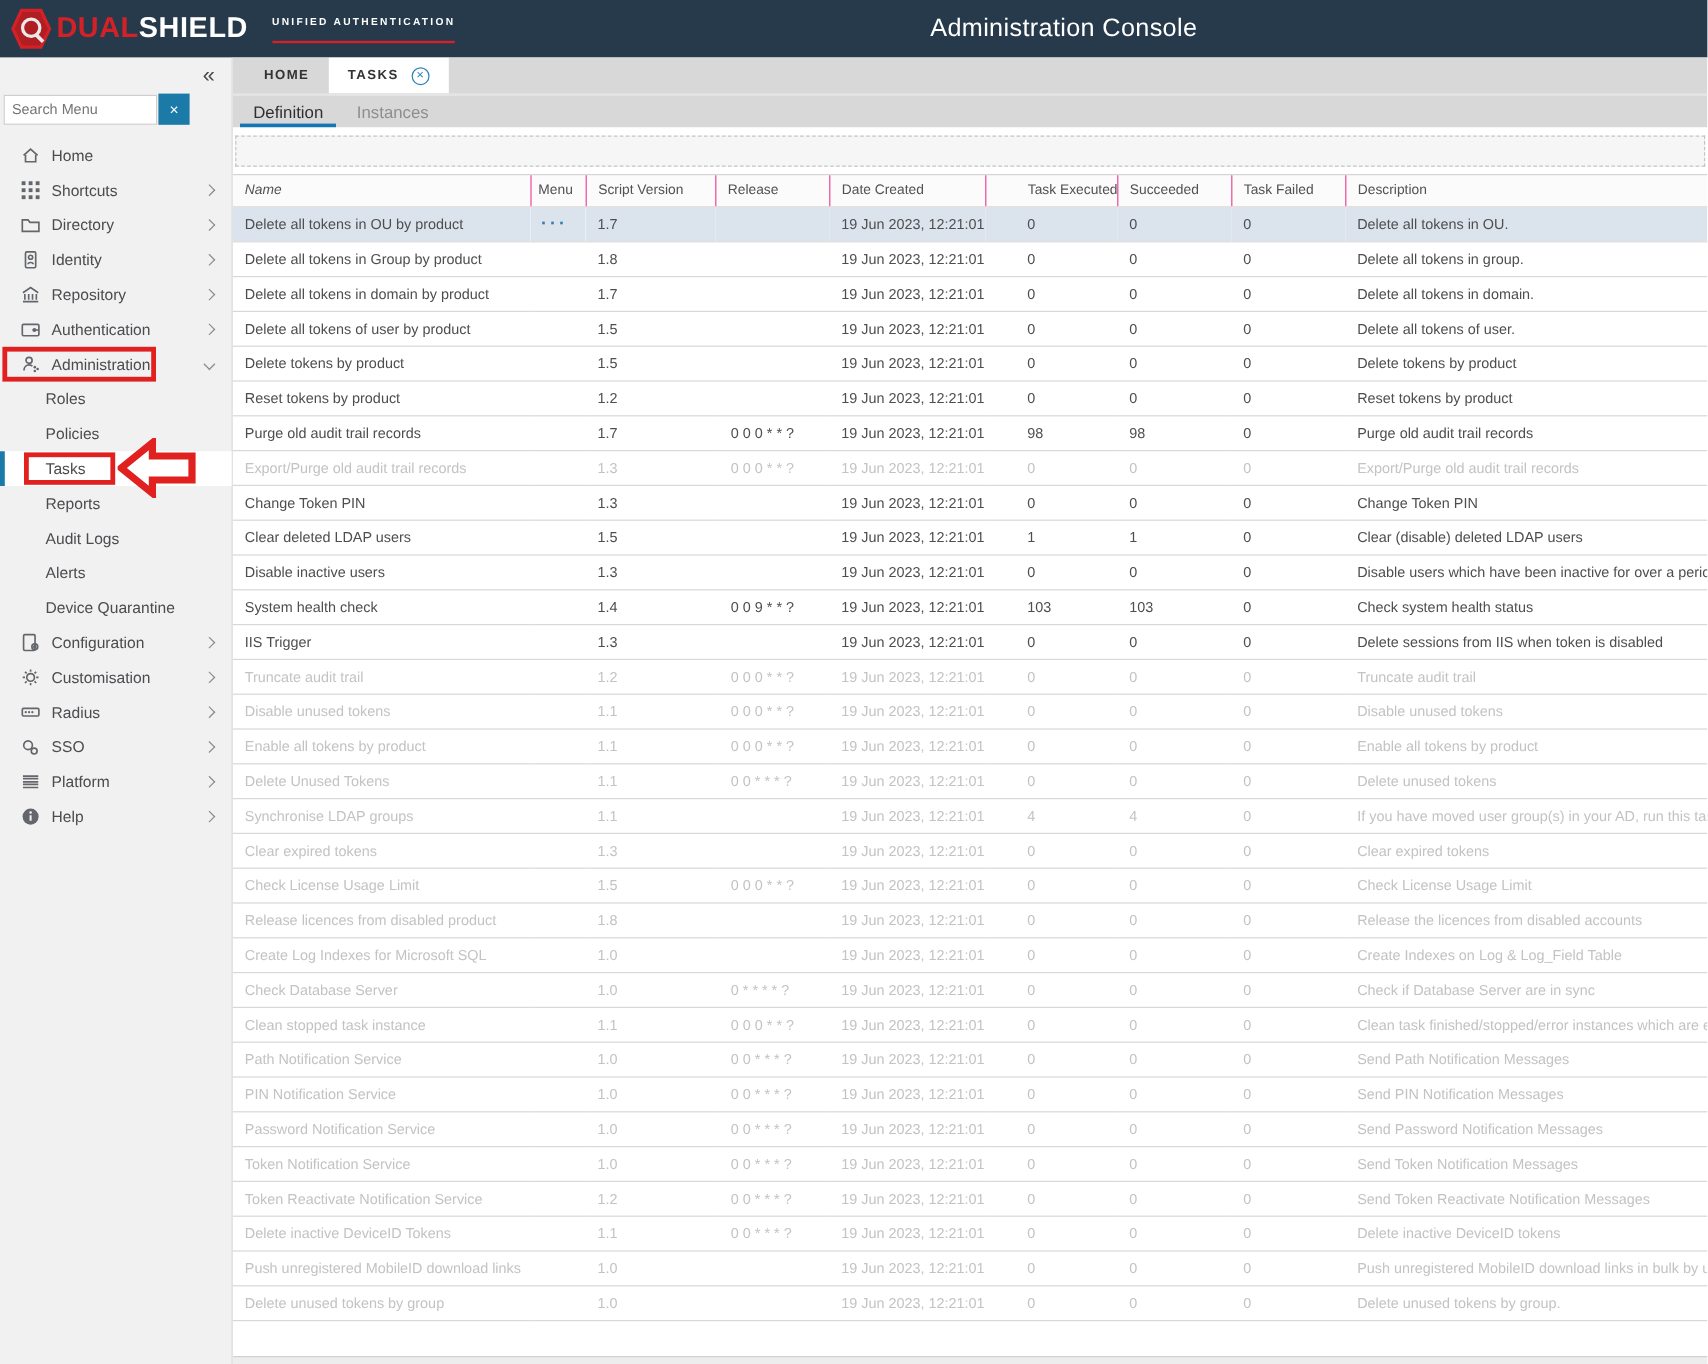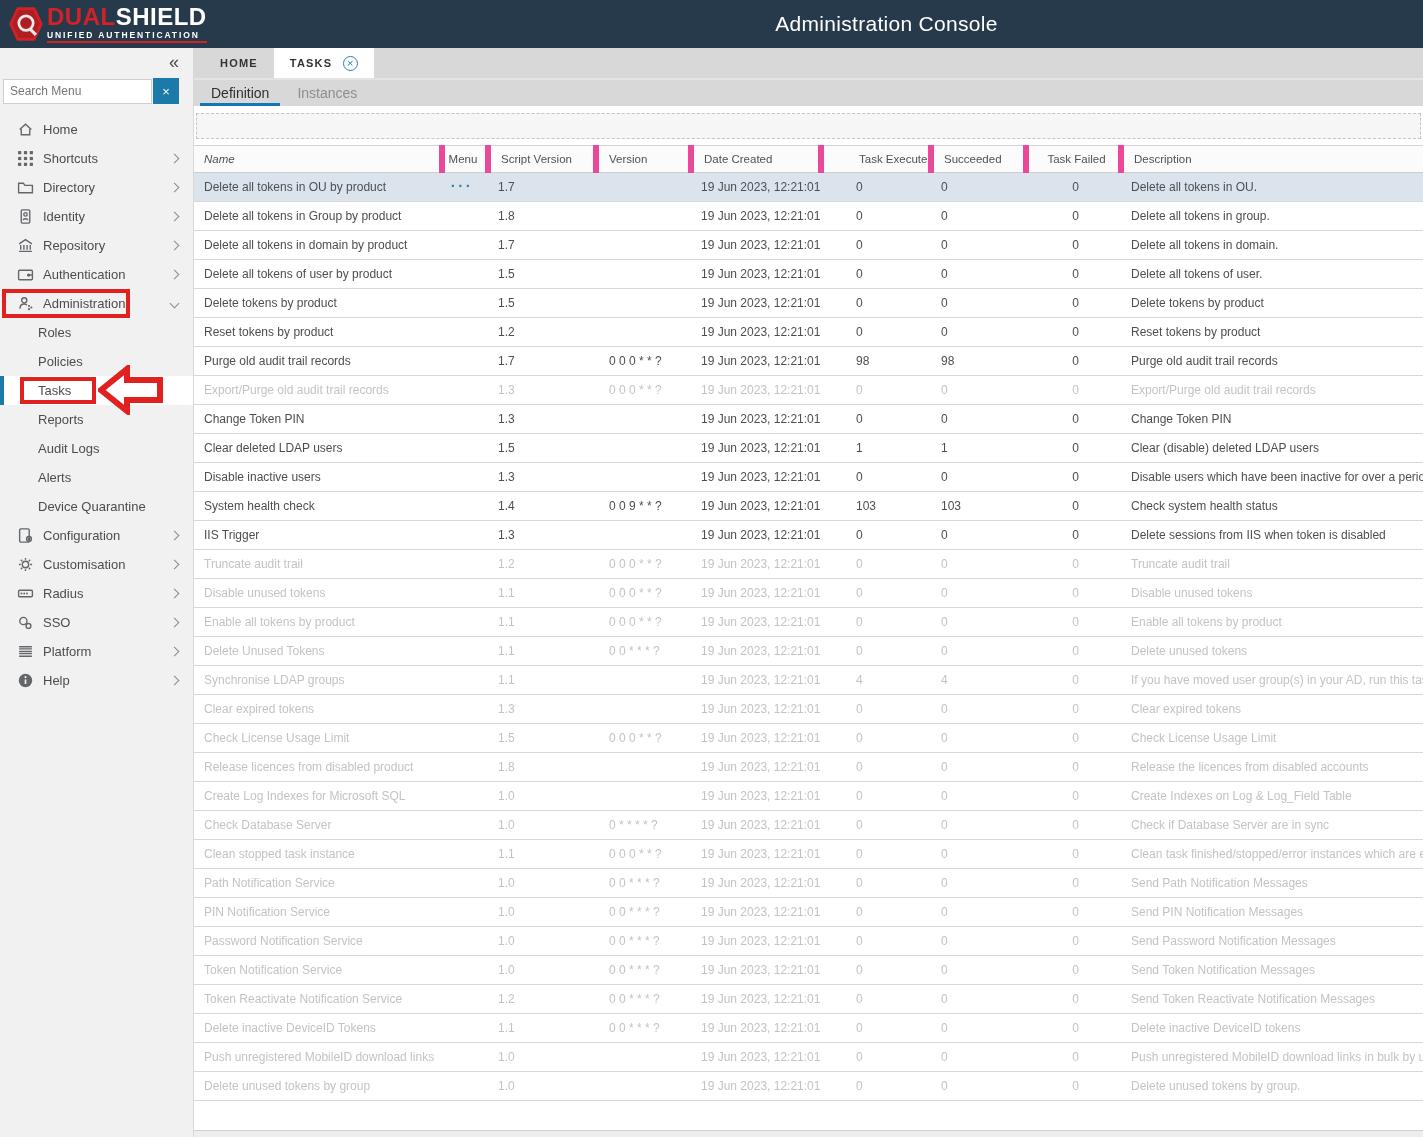--- a/index.html
+++ b/index.html
@@ -2,37 +2,37 @@
 <html><head>
 <meta charset="utf-8">
 <style>
   * { box-sizing: border-box; margin: 0; padding: 0; }
   html,body { width:1423px; height:1137px; overflow:hidden; background:#fff;
               font-family:"Liberation Sans", sans-serif; }
 
   
   .topbar { height:48px; background:#273a4b; display:flex; align-items:center; position:relative; }
   .logo { display:flex; align-items:center; padding-left:8px; gap:3px; z-index:2; }
-  .logo-text { display:flex; flex-direction:column; line-height:1; }
+  .logo-text { display:flex; line-height:1;gap:20px; }
   .logo-main { font-size:24px; font-weight:bold; letter-spacing:.5px; }
   .logo-red { color:#d42127; } .logo-white { color:#ffffff; }
   .logo-tagline { font-size:8.5px; font-weight:bold; color:#ffffff; letter-spacing:1.9px;
                   border-bottom:2px solid #d42127; padding-bottom:2px; margin-top:2px; }
   .title { position:absolute; left:350px; right:0; text-align:center; color:#fff;
            font-size:21px; letter-spacing:.3px; pointer-events:none; }
 
   
   .main { display:flex; height:1089px; }
 
   
   .sidebar { width:194px; background:#f1f1f1; border-right:1px solid #d8d8d8; flex-shrink:0; position:relative; }
   .collapse-row { height:28px; display:flex; justify-content:flex-end; align-items:center; padding-right:14px; }
   .collapse { font-size:18px; color:#4a4a4a; cursor:pointer; line-height:1; }
   .search-row { display:flex; align-items:center; padding:2px 0 2px 3px; }
-  .search-input { width:149px; height:25px; border:1px solid #cfcfcf; padding:0 6px; font-size:12px;
+  .search-input { width:128px; height:25px; border:1px solid #cfcfcf; padding:0 6px; font-size:12px;
                   color:#555; outline:none; font-family:inherit; }
   .search-clear { width:26px; height:26px; background:#1c7aa9; color:#fff; border:none; font-size:13px;
                   cursor:pointer; margin-left:1px; font-family:inherit; }
   .menu { margin-top:9px; }
   .side-item, .side-sub { height:29px; display:flex; align-items:center; font-size:13px; color:#4c4c50;
                           position:relative; cursor:pointer; }
   .side-item { padding-left:17px; }
   .side-sub  { padding-left:38px; }
   .side-sub.selected { background:#ffffff; box-shadow:inset 4px 0 0 #1c7aa9; }
   .s-icon { width:17px; height:17px; margin-right:9px; display:inline-flex; color:#63666a; flex-shrink:0; }
@@ -58,29 +58,29 @@
   .subtab { display:flex; align-items:center; padding:0 14px; font-size:14px; color:#8e8e92;
             cursor:pointer; position:relative; }
   .subtab.active { color:#2f2f33; }
   .subtab.active::after { content:""; position:absolute; left:3px; right:3px; bottom:0; height:3px; background:#1476b4; }
   .toolbar-empty { height:26px; margin:7px 2px 6px 2px; background:#f6f6f6; border:1px dashed #c5c5c5; flex-shrink:0; }
 
   
   table.tasks-table { width:100%; border-collapse:collapse; table-layout:fixed; }
   th { height:27px; font-size:11.5px; font-weight:normal; color:#515156; text-align:left;
        padding:0 4px 0 10px; background:#fbfbfb; border-top:1px solid #d4d4d4; border-bottom:1px solid #cfcfcf;
-       border-left:6px solid #ec4899; white-space:nowrap; overflow:hidden; }
+       border-left:1px solid #ec4899; white-space:nowrap; overflow:hidden; }
   th:first-child { border-left:none;font-style:italic; }
   td { height:29px; font-size:12px; color:#4e4e51; padding:0 6px 0 10px;
        border-bottom:1px solid #d8d8d8; white-space:nowrap; overflow:hidden; }
   tr.muted td { color:#c3c3c5; }
   tr.selected td { background:#dbe4ec; }
   .col-name {width:248px;} .col-menu {width:46px; text-align:center; padding-left:0;}
   .col-version {width:108px;} .col-schedule {width:95px;} .col-date {width:130px;}
-  .col-exec {width:110px;padding-left:35px;} .col-succ {width:95px;} .col-fail {width:95px;text-align:center;} .col-desc {width:auto;}
+  .col-exec {width:110px;padding-left:35px;} .col-succ {width:95px;} .col-fail {width:95px;} .col-desc {width:auto;}
   td.col-schedule { padding-left:13px; }
   .dots { color:#2d7fb5; font-weight:bold; letter-spacing:2.5px; font-size:15px; line-height:8px; cursor:pointer; }
   .bottom-bar { position:absolute; bottom:0; left:0; right:0; height:7px; background:#ededed;
                 border-top:1px solid #d0d0d0; }
 </style>
 </head>
 <body>
 
 <div class="app">
 
@@ -307,21 +307,21 @@
         <div class="subtab">Instances</div>
       </div>
       <div class="toolbar-empty"></div>
 
       <table class="tasks-table">
         <thead id="table-head">
             <tr>
               <th class="col-name">Name</th>
               <th class="col-menu">Menu</th>
               <th class="col-version">Script Version</th>
-              <th class="col-schedule">Version</th>
+              <th class="col-schedule">Release</th>
               <th class="col-date">Date Created</th>
               <th class="col-exec">Task Executed</th>
               <th class="col-succ">Succeeded</th>
               <th class="col-fail">Task Failed</th>
               <th class="col-desc">Description</th>
             </tr>
           </thead>
         <tbody id="table-body">
             <tr class="selected ">
               <td class="col-name">Delete all tokens in OU by product</td>

